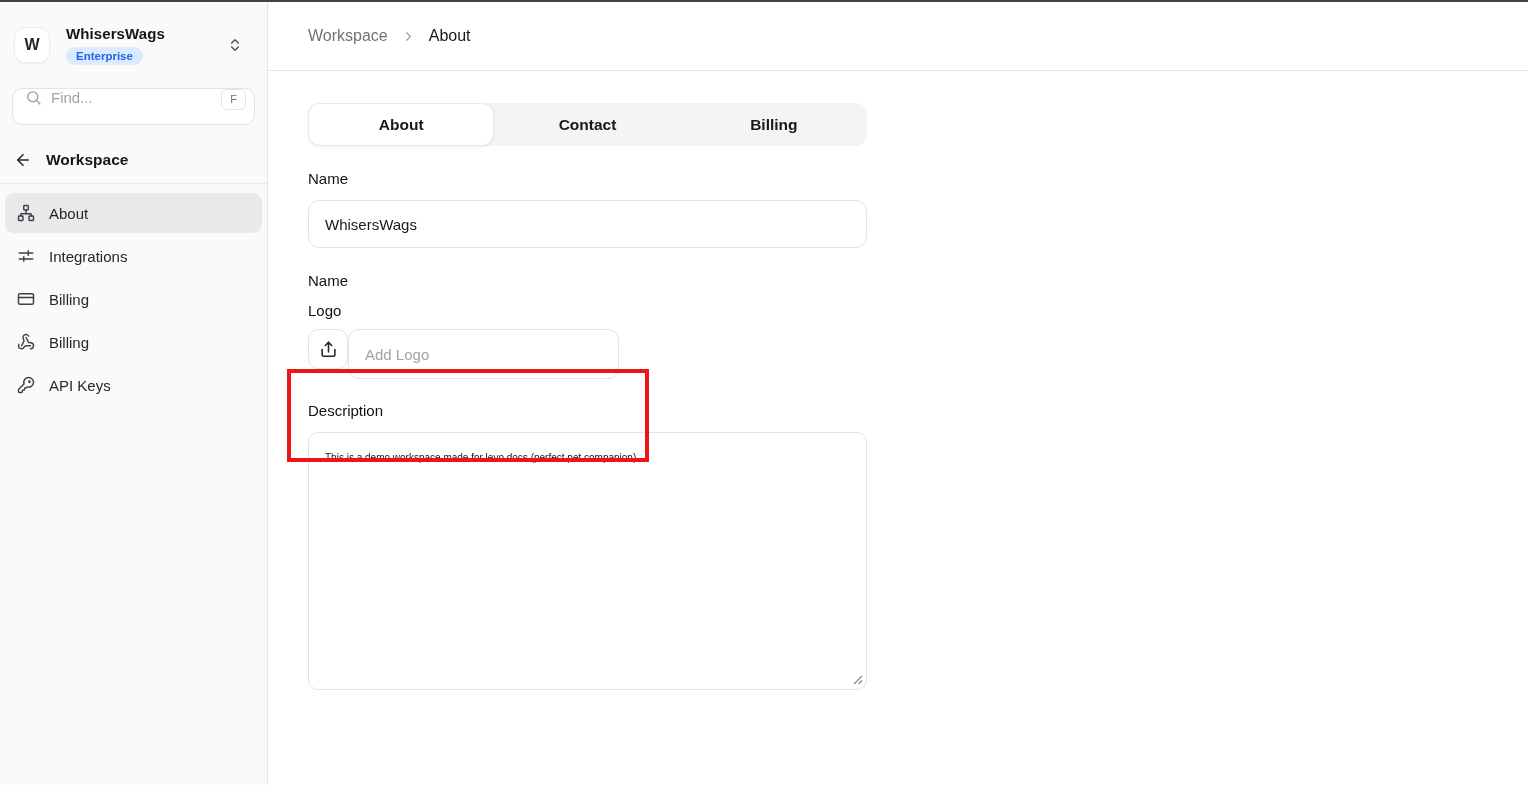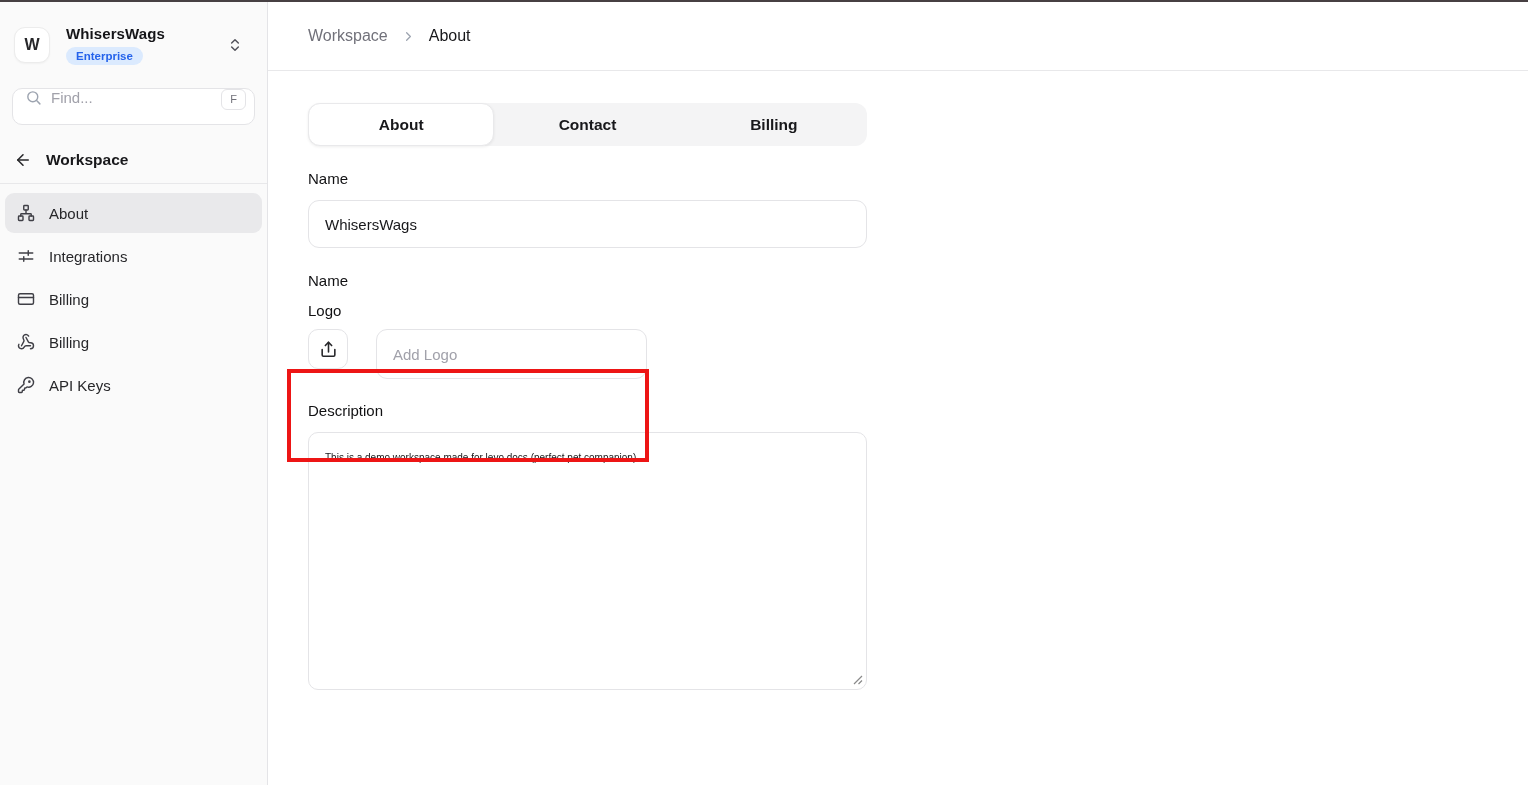--- a/index.html
+++ b/index.html
@@ -61,21 +61,21 @@
   .tab { display:flex; align-items:center; justify-content:center; font-size:15.5px; font-weight:600;
     color:#18181b; border-radius:12px; cursor:pointer; }
   .tab.active { background:#fff; border:1px solid #e9e9eb; box-shadow:0 1px 3px rgba(0,0,0,.07); }
 
   .field-label { font-size:15px; color:#111113; height:19px; margin-bottom:11px; }
   .text-input { display:block; width:559px; height:48px; border:1px solid #e4e4e7; border-radius:11px;
     padding:0 16px; font-size:15px; color:#18181b; font-family:inherit; outline:none; background:#fff;
     margin-bottom:24px; }
   .text-input::placeholder { color:#a1a1aa; }
 
-  .logo-row { display:flex; align-items:flex-start; gap:28px; margin-bottom:23px; }
+  .logo-row { display:flex; align-items:flex-start; gap:0; margin-bottom:23px; }
   .upload-btn { width:40px; height:40px; border:1px solid #e4e4e7; border-radius:10px; background:#fff;
     display:flex; align-items:center; justify-content:center; color:#27272a; cursor:pointer; }
   .logo-input { width:271px; height:50px; border:1px solid #e4e4e7; border-radius:11px; padding:0 16px;
     font-size:15px; font-family:inherit; color:#18181b; outline:none; background:#fff; }
   .logo-input::placeholder { color:#a1a1aa; }
 
   .textarea-wrap { position:relative; width:559px; }
   .desc-area { display:block; width:559px; height:258px; border:1px solid #e4e4e7; border-radius:10px;
     padding:12px 50px 12px 16px; font-size:10px; line-height:25px; color:#18181b; font-family:inherit;
     resize:none; outline:none; background:#fff; }

